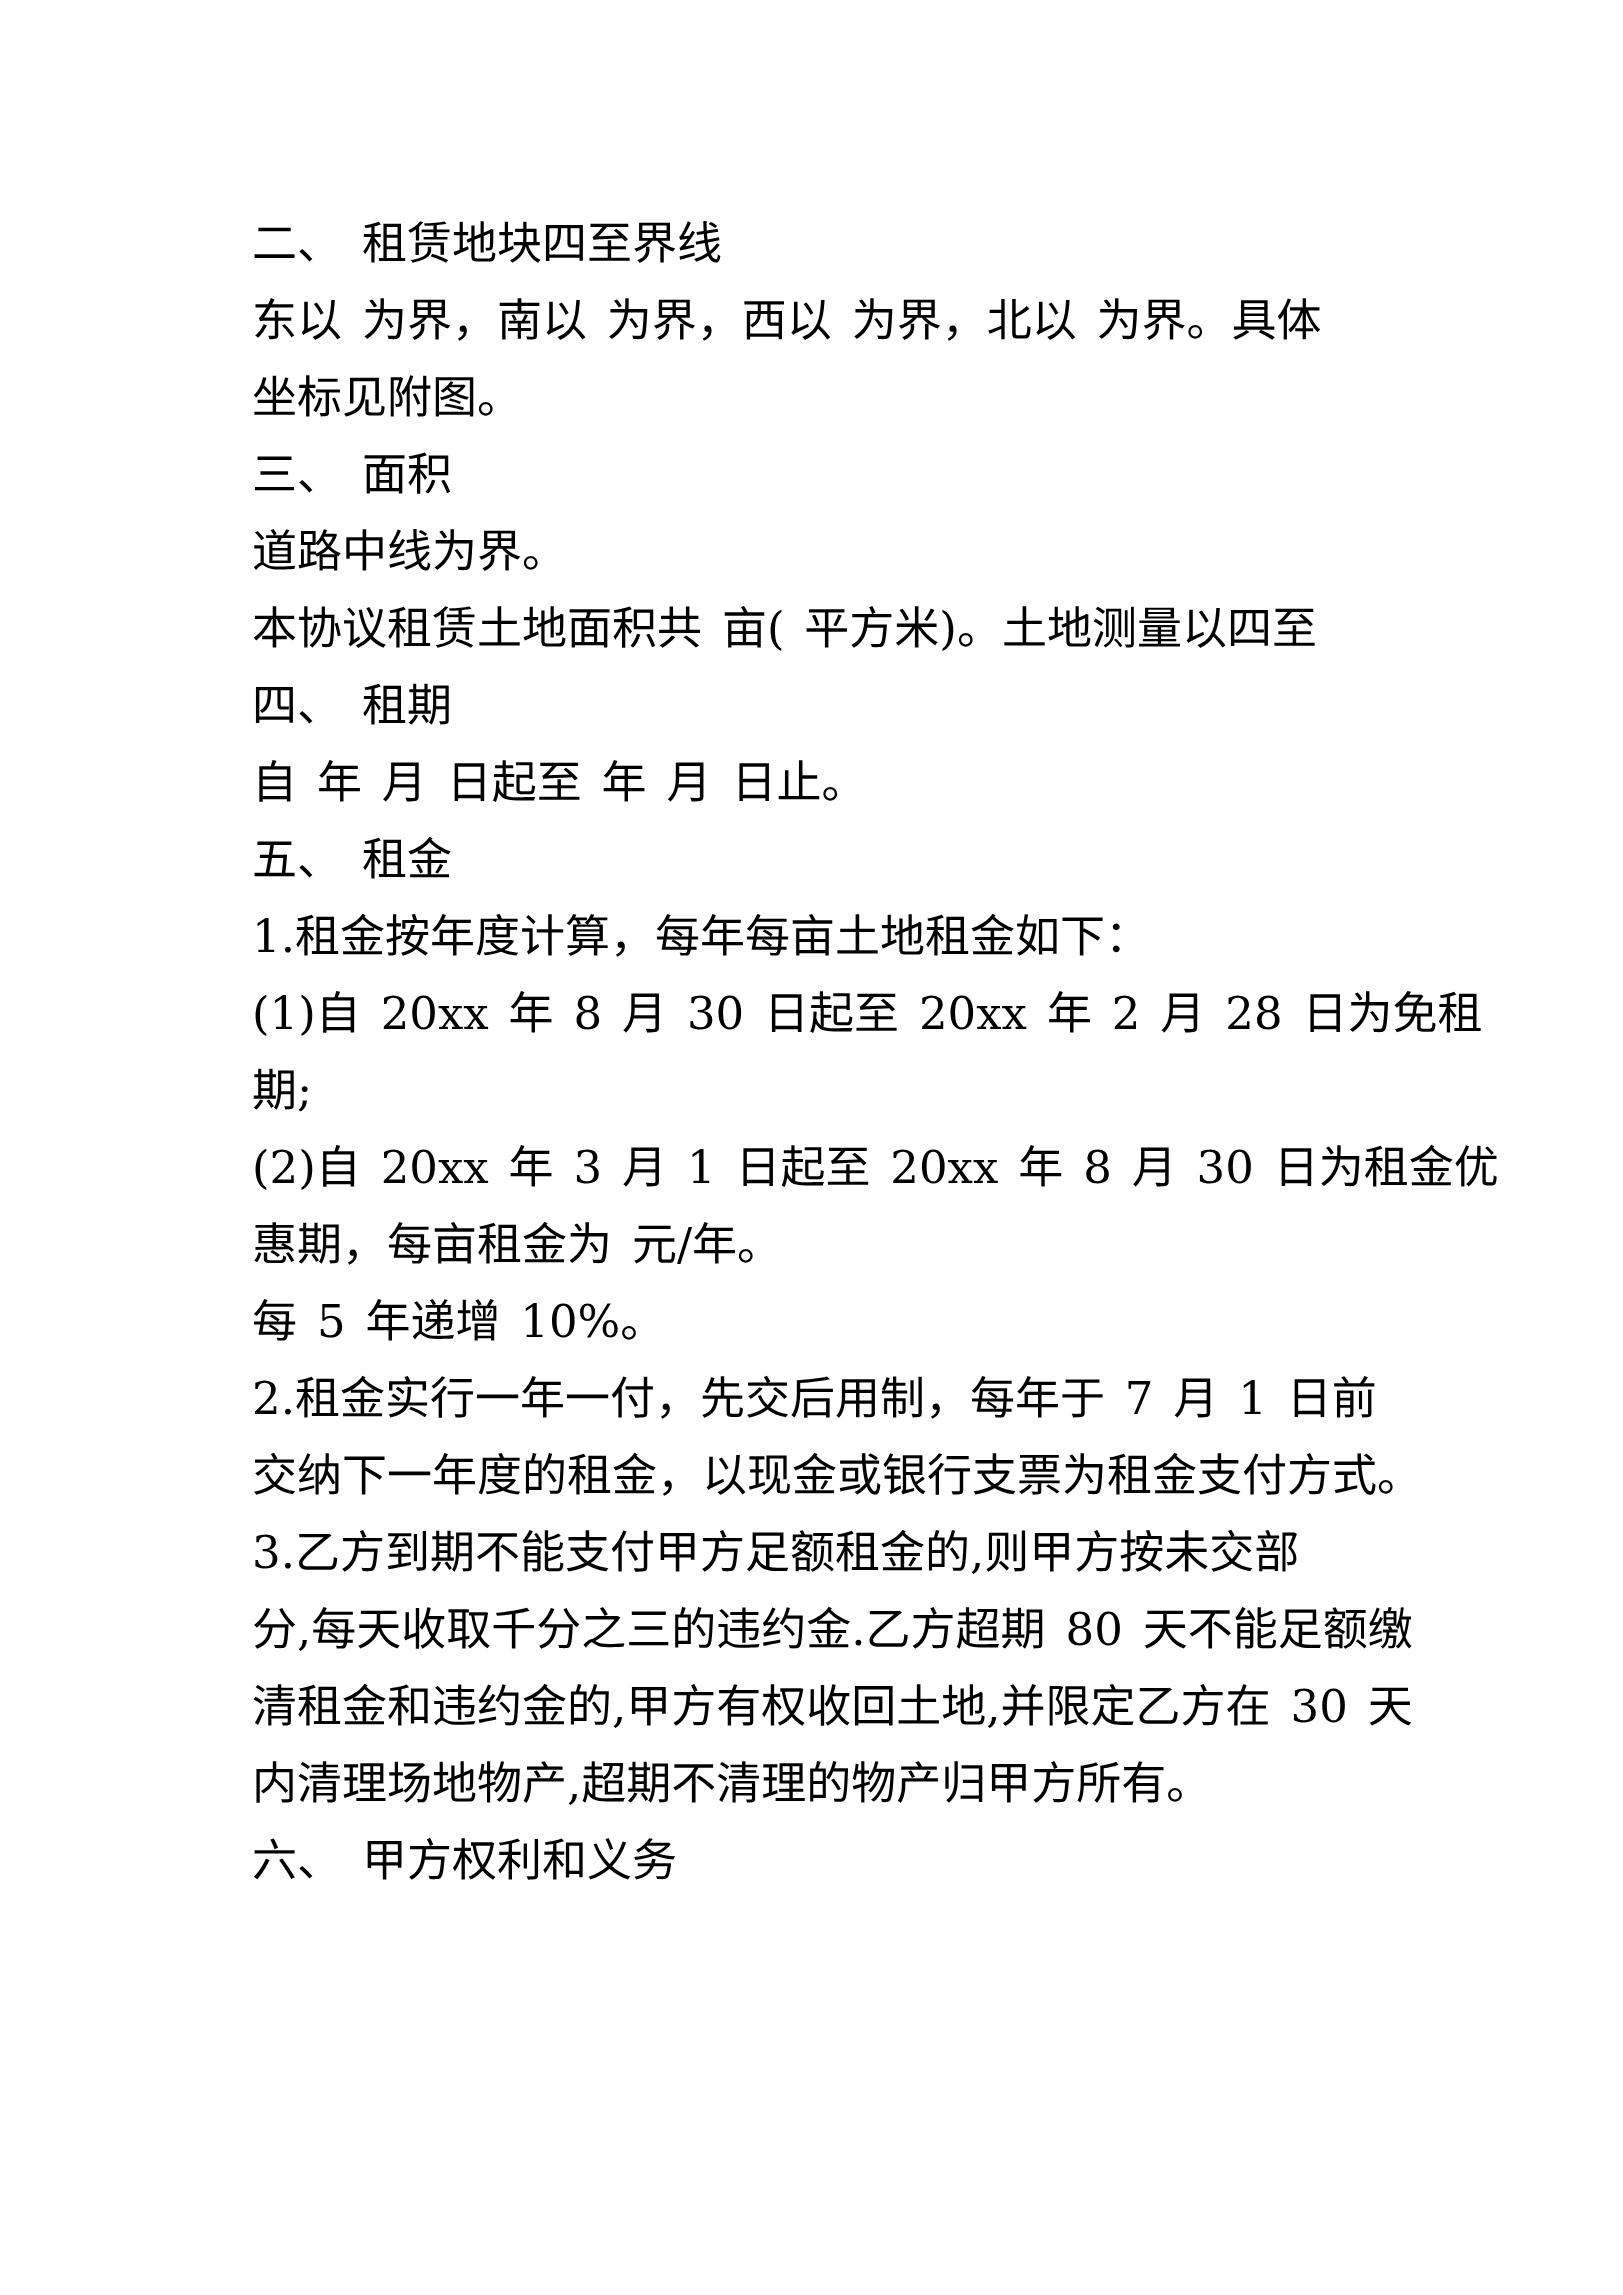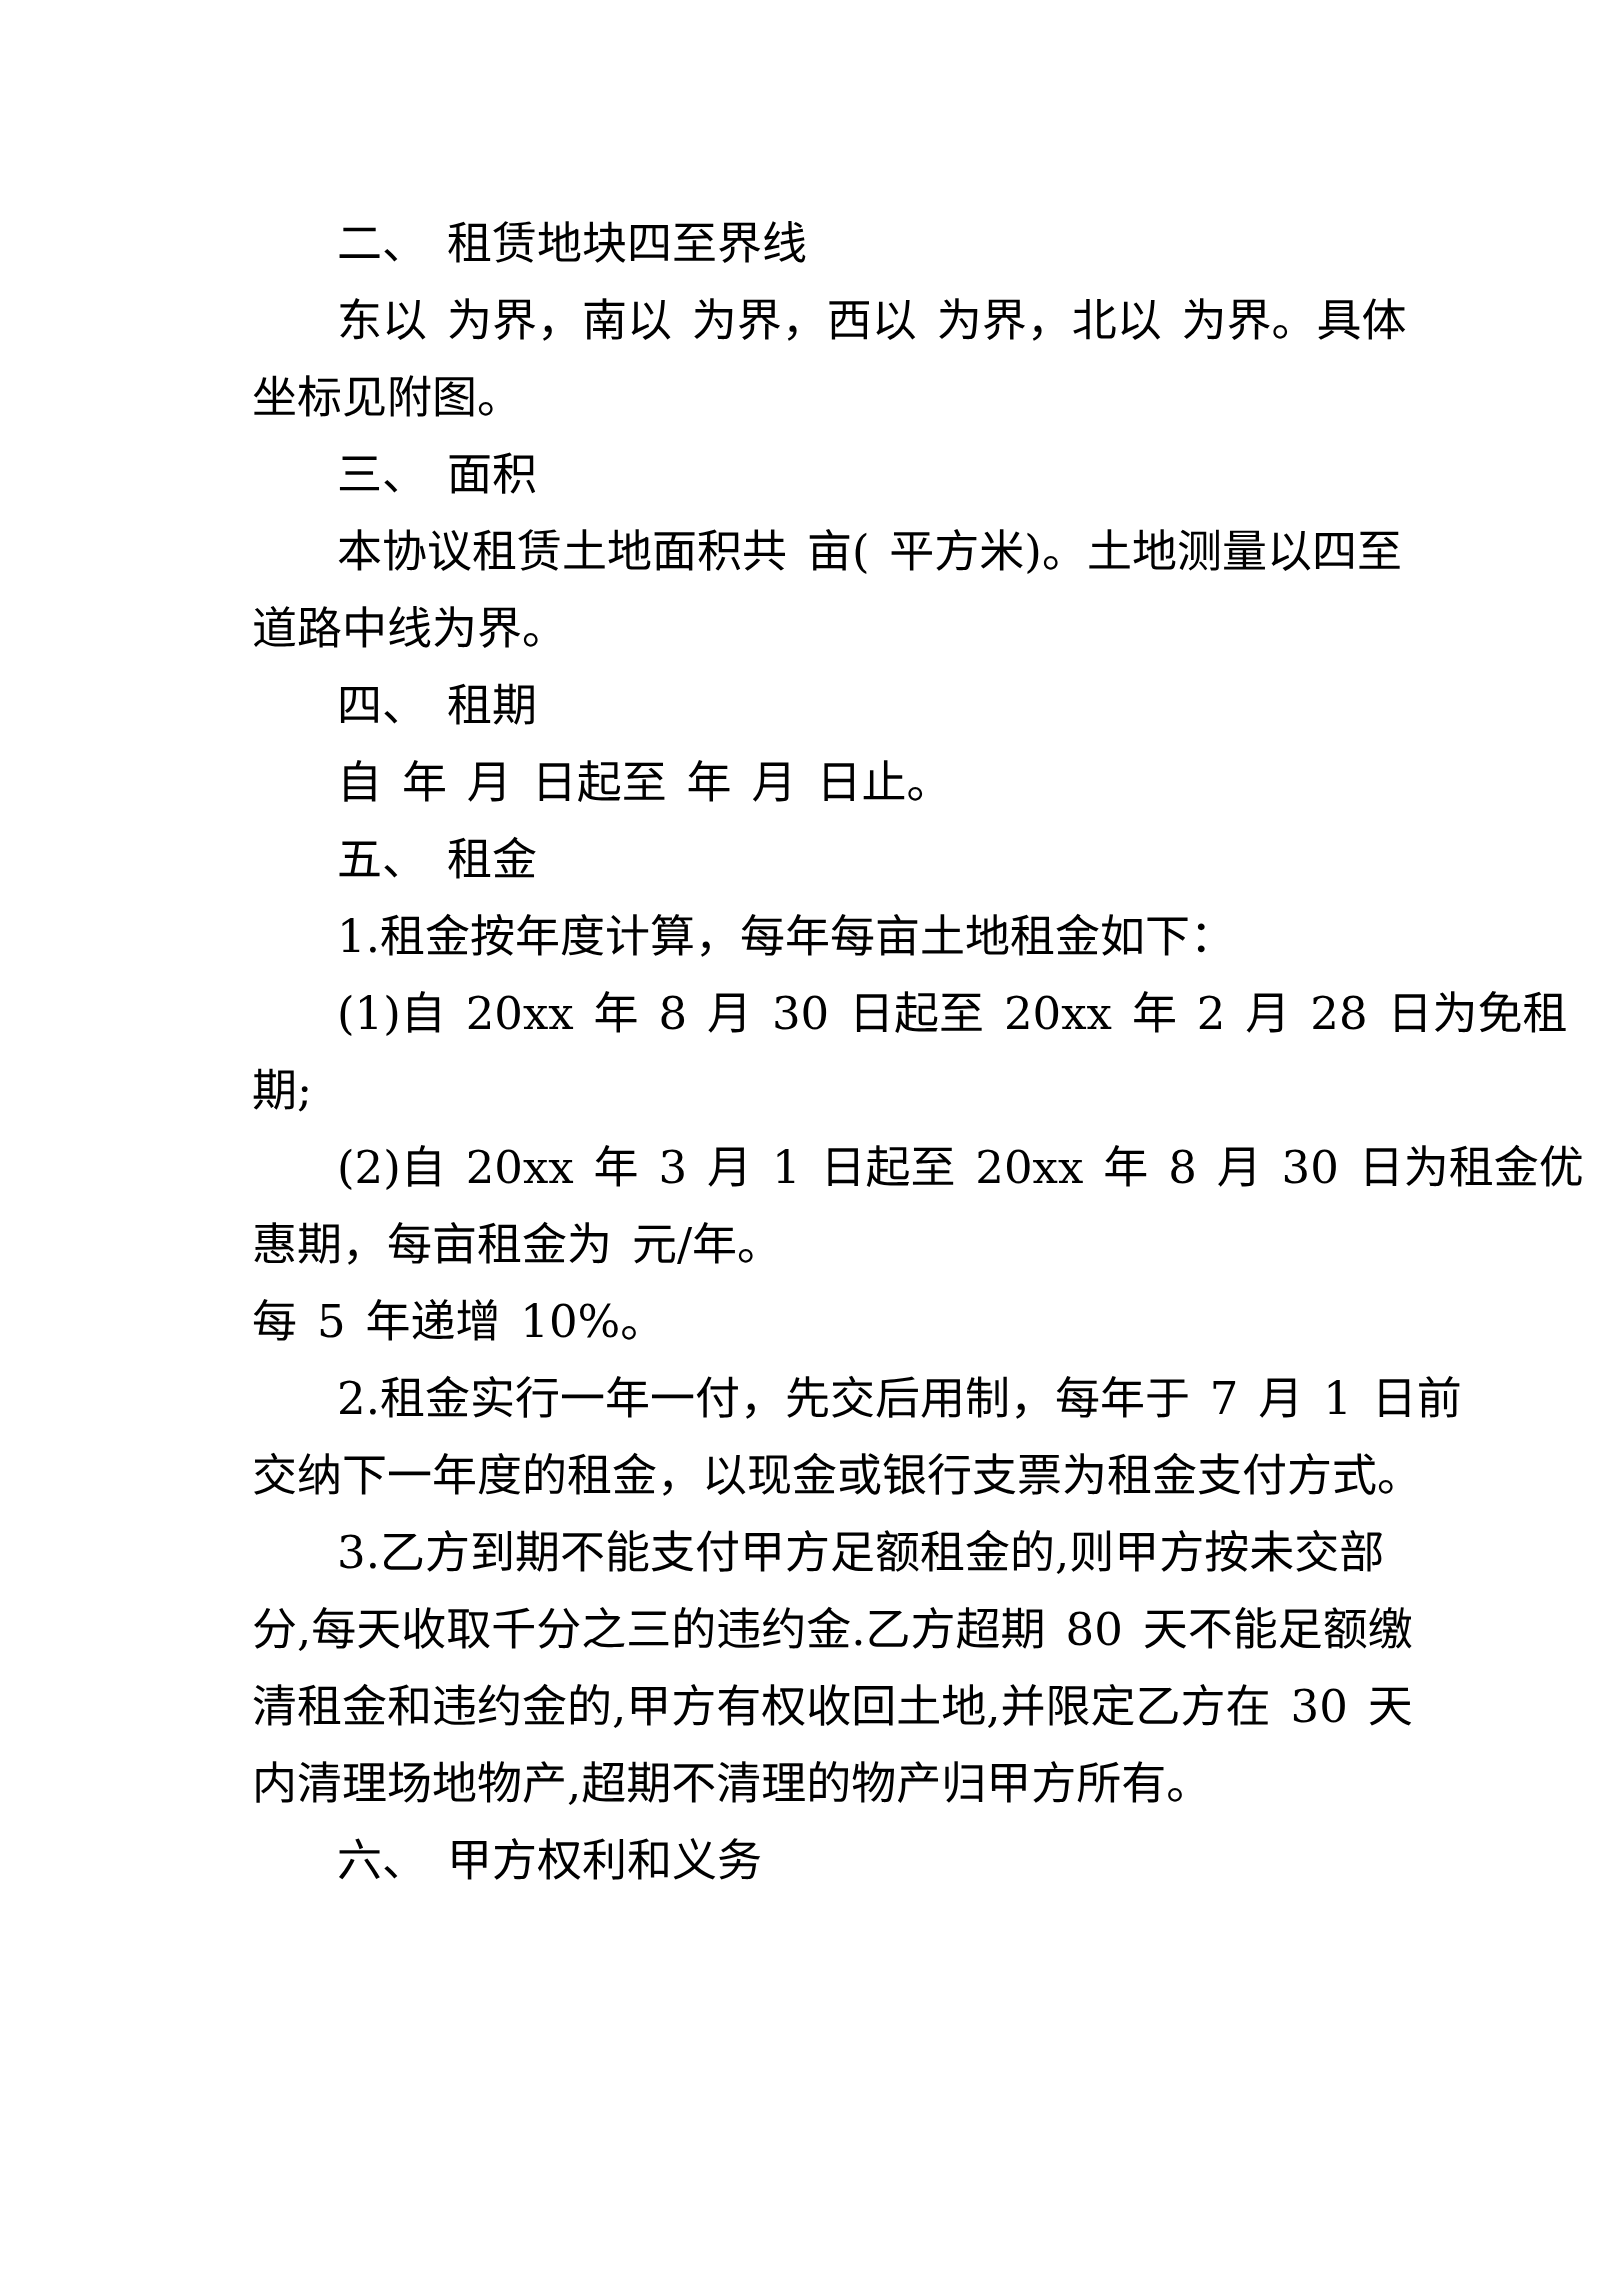--- a/index.html
+++ b/index.html
@@ -28,34 +28,33 @@
   .line {
     font-size: 45px;
     line-height: 77px;
     height: 77px;
     color: #000000;
     white-space: pre;
     word-spacing: 5.6px;
     letter-spacing: 0;
   }
   .line.indent {
-    margin-left: 85px;
   }
 </style>
 </head>
 <body>
 
 <div class="page">
   <div class="doc">
       <div class="line indent">二、 租赁地块四至界线</div>
       <div class="line indent">东以 为界，南以 为界，西以 为界，北以 为界。具体</div>
       <div class="line">坐标见附图。</div>
       <div class="line indent">三、 面积</div>
+      <div class="line">道路中线为界。</div>
       <div class="line indent">本协议租赁土地面积共 亩( 平方米)。土地测量以四至</div>
-      <div class="line">道路中线为界。</div>
       <div class="line indent">四、 租期</div>
       <div class="line indent">自 年 月 日起至 年 月 日止。</div>
       <div class="line indent">五、 租金</div>
       <div class="line indent">1.租金按年度计算，每年每亩土地租金如下：</div>
       <div class="line indent">(1)自 20xx 年 8 月 30 日起至 20xx 年 2 月 28 日为免租</div>
       <div class="line">期;</div>
       <div class="line indent">(2)自 20xx 年 3 月 1 日起至 20xx 年 8 月 30 日为租金优</div>
       <div class="line">惠期，每亩租金为 元/年。</div>
       <div class="line">每 5 年递增 10%。</div>
       <div class="line indent">2.租金实行一年一付，先交后用制，每年于 7 月 1 日前</div>

